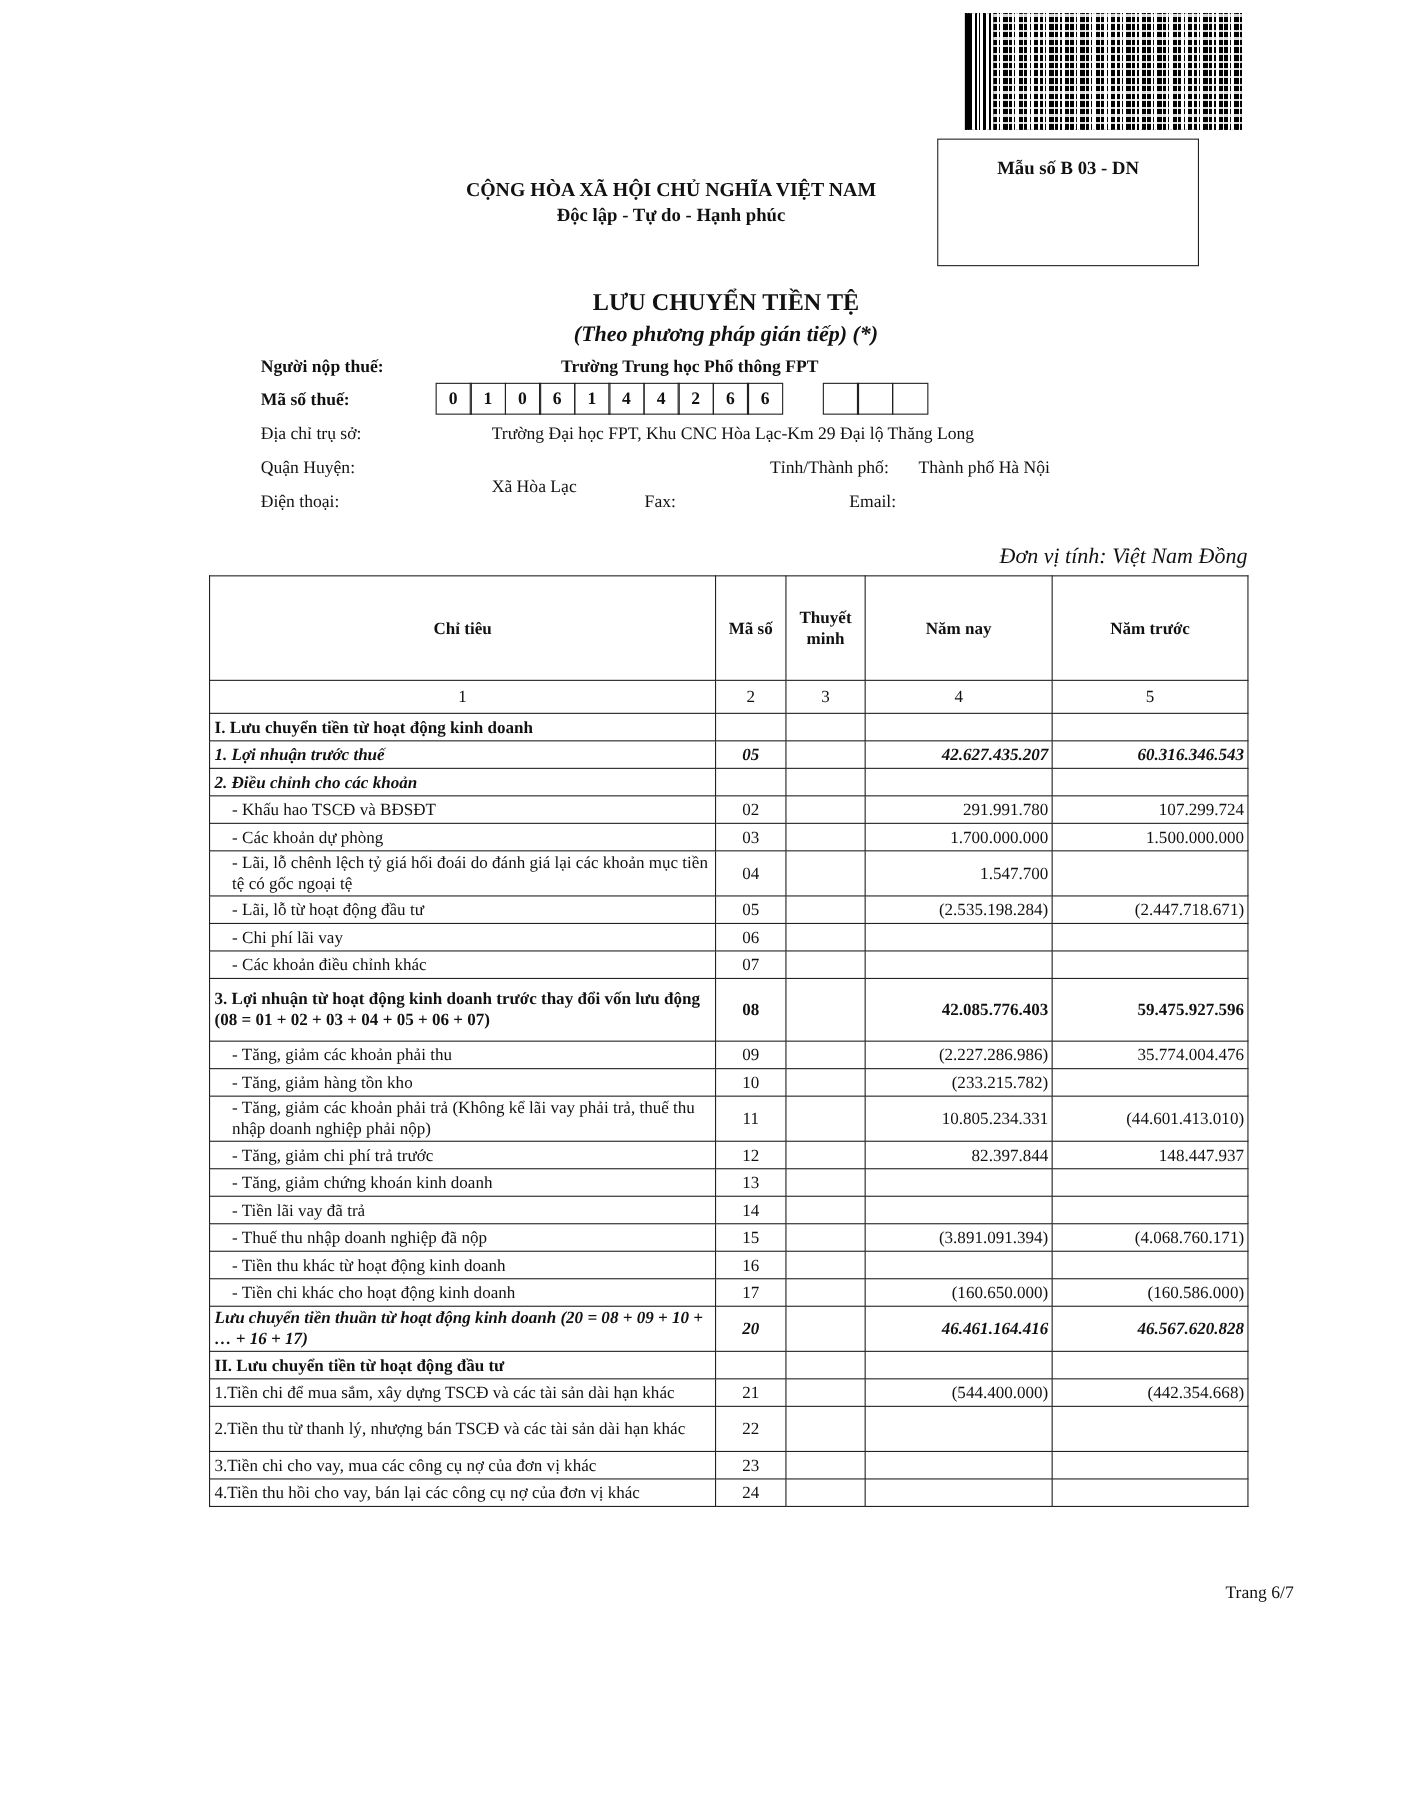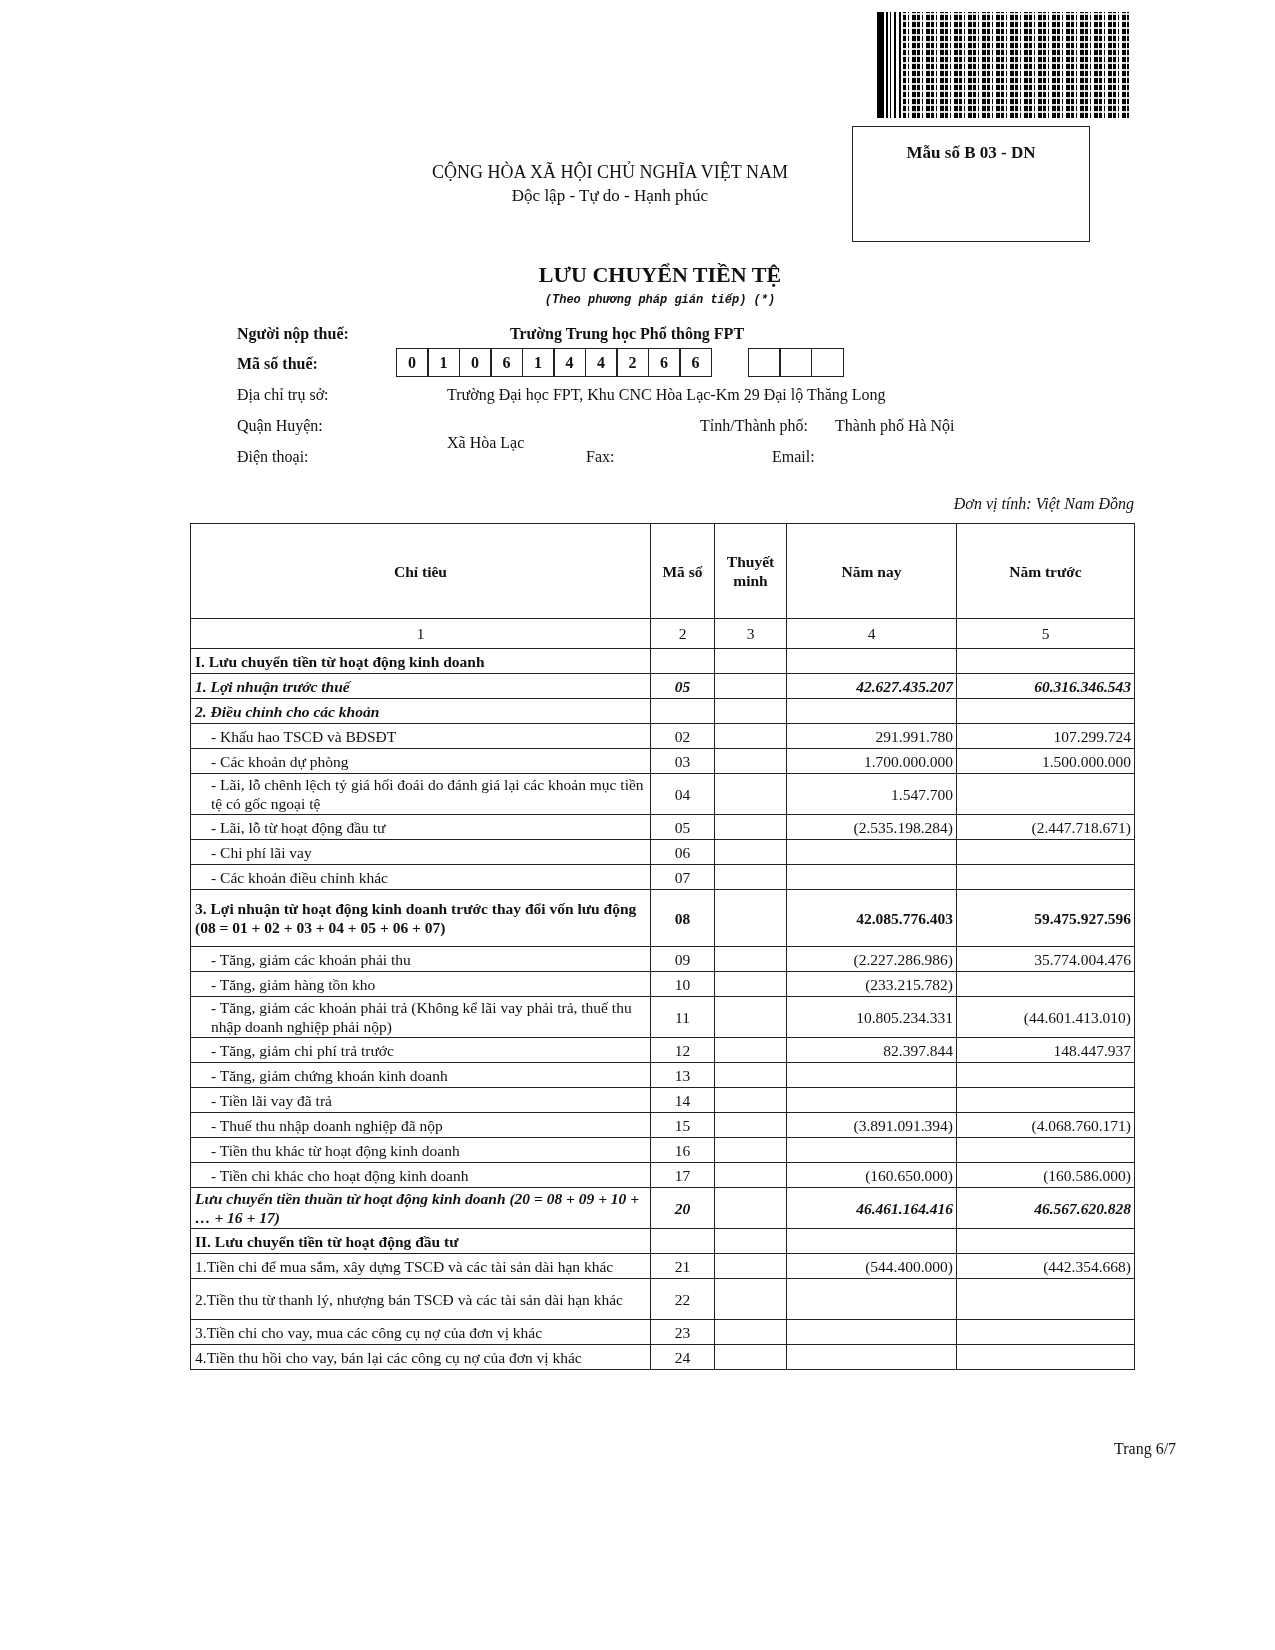--- a/index.html
+++ b/index.html
@@ -25,36 +25,36 @@
     position: absolute; left: 0; top: 0; width: 26px; bottom: 0;
     background: repeating-linear-gradient(90deg, #000 0 7px, #fff 7px 9px, #000 9px 11px, #fff 11px 13px, #000 13px 14px, #fff 14px 17px, #000 17px 19px, #fff 19px 22px, #000 22px 24px, #fff 24px 26px);
   }
   .form-box {
     left: 852px; top: 126px; width: 238px; height: 116px;
     border: 1.5px solid #222; box-sizing: border-box; text-align: center;
   }
   .form-box .code { font-weight: bold; font-size: 17px; margin-top: 16px; }
   .form-box .issued { font-style: italic; font-size: 17px; line-height: 22px; margin-top: 4px; }
   .national {
-    left: 360px; top: 162px; width: 500px; text-align: center; font-weight: normal;
+    left: 360px; top: 162px; width: 500px; text-align: center; font-weight: bold;
   }
   .national .l1 { font-size: 18px; }
   .national .l2 { font-size: 17px; margin-top: 3px; }
   .title { left: 360px; top: 262px; width: 600px; text-align: center; }
   .title .main { font-size: 22px; font-weight: bold; }
-  .title .sub { font-size: 12px; font-weight: bold; font-style: italic; margin-top: 5px; font-family: Liberation Mono, monospace; }
+  .title .sub { font-size: 20px; font-weight: bold; font-style: italic; margin-top: 5px; }
   .label { font-size: 16px; margin-left: 44px; }
   .bold { font-weight: bold; }
   .taxcode { left: 397px; top: 348px; display: flex; }
   .taxcode .cell {
     width: 31px; height: 27px; border: 1.5px solid #222; margin-left: -1.5px;
     display: flex; align-items: center; justify-content: center; font-weight: bold; font-size: 16px;
   }
   .taxcode .gap { width: 37px; }
-  .unit { right: 141px; top: 495px; font-style: italic; font-size: 16px; }
+  .unit { right: 141px; top: 495px; font-style: italic; font-size: 20px; }
   table.cf {
     position: absolute; left: 190px; top: 523px; width: 944px;
     border-collapse: collapse; font-size: 15.5px; table-layout: fixed;
   }
   table.cf td, table.cf th {
     border: 1.5px solid #222; padding: 1px 4px; line-height: 19px; vertical-align: middle;
   }
   table.cf th { font-weight: bold; text-align: center; height: 92px; }
   table.cf tr.nums td { text-align: center; height: 27px; }
   table.cf td.code { text-align: center; }

